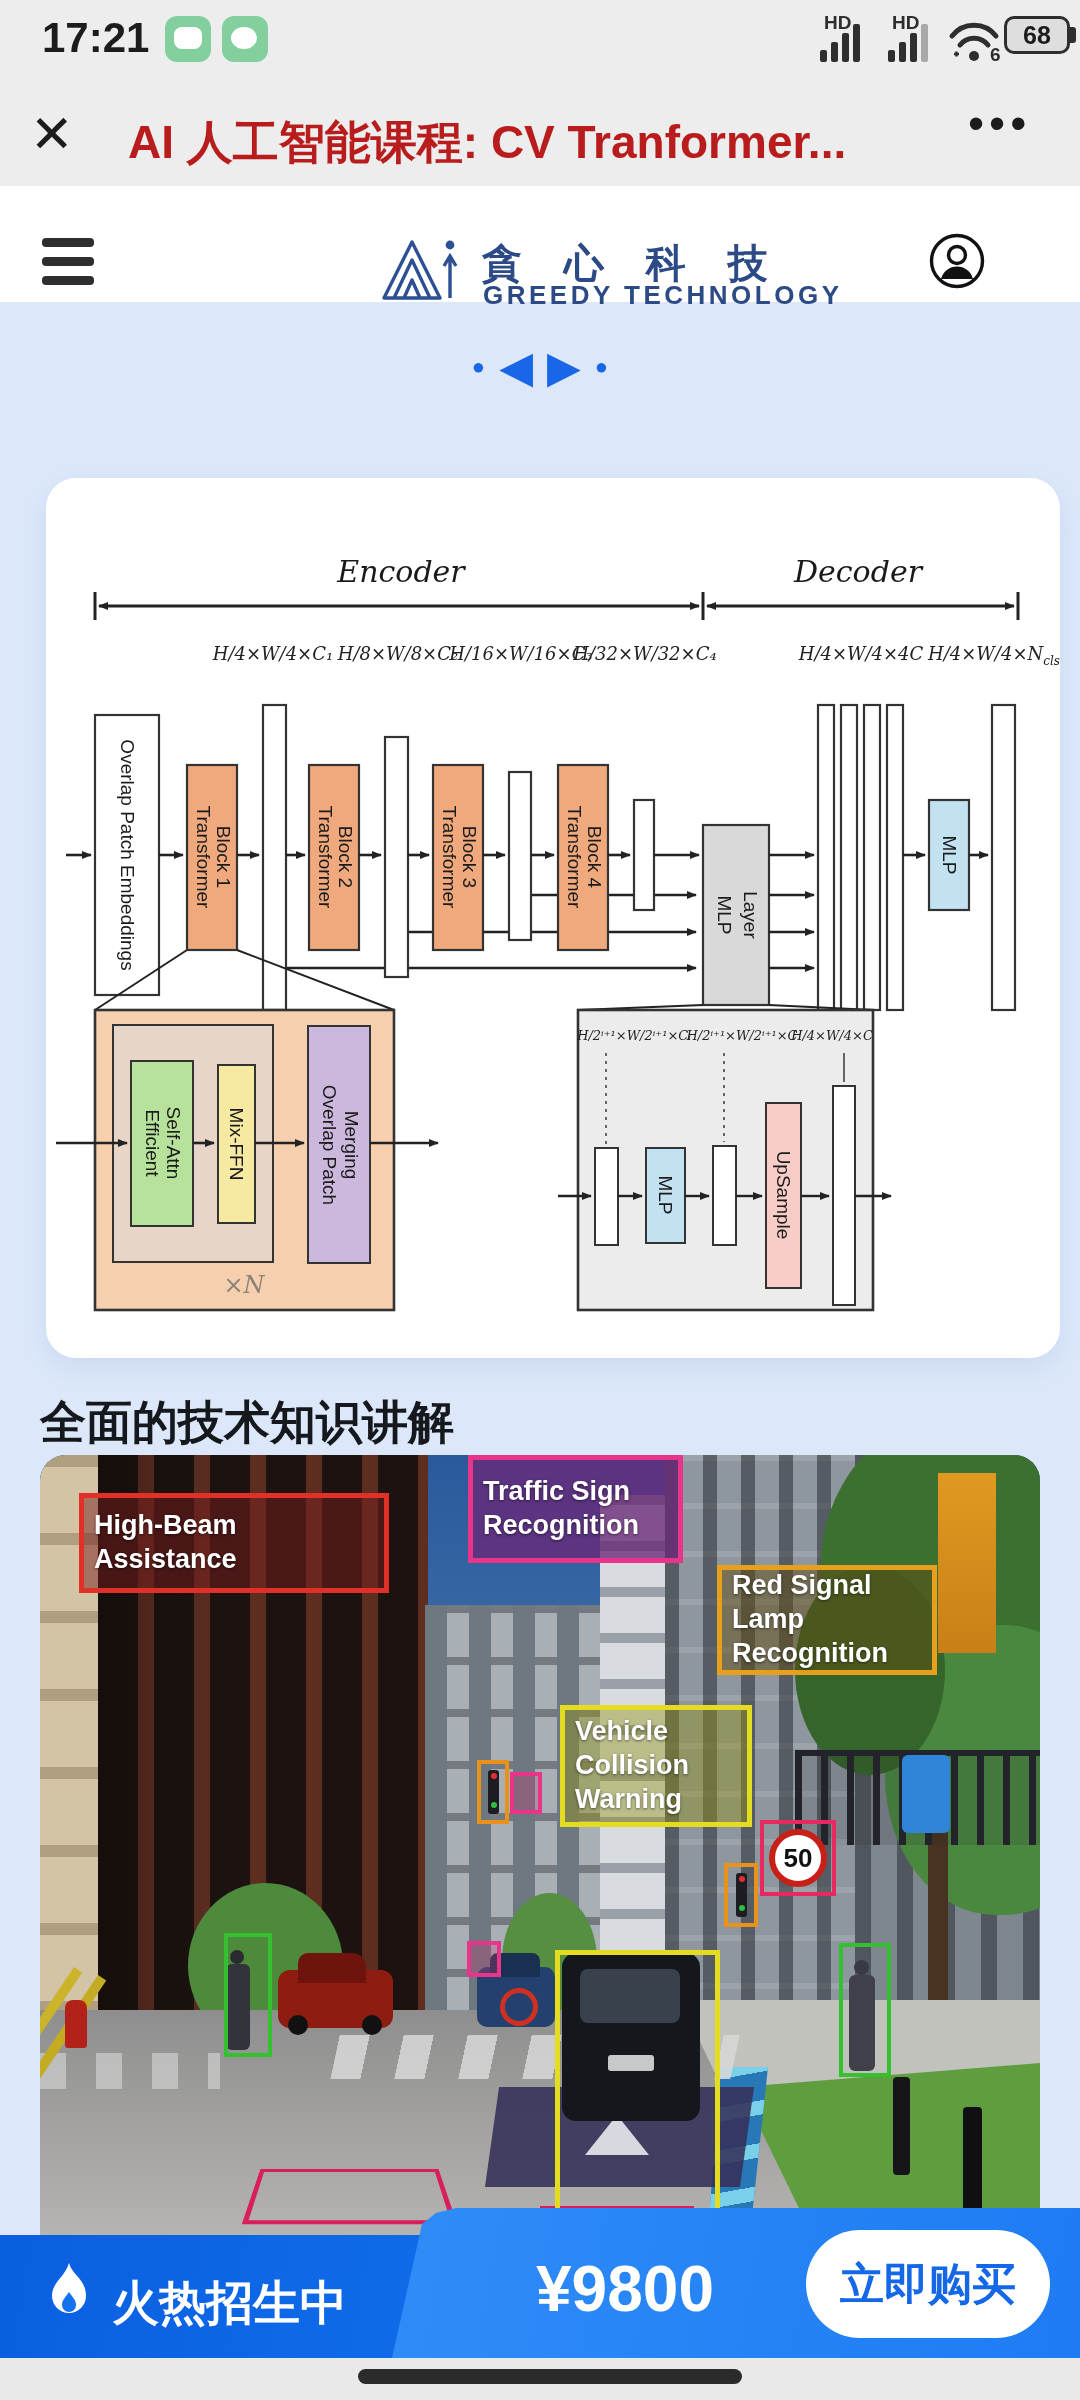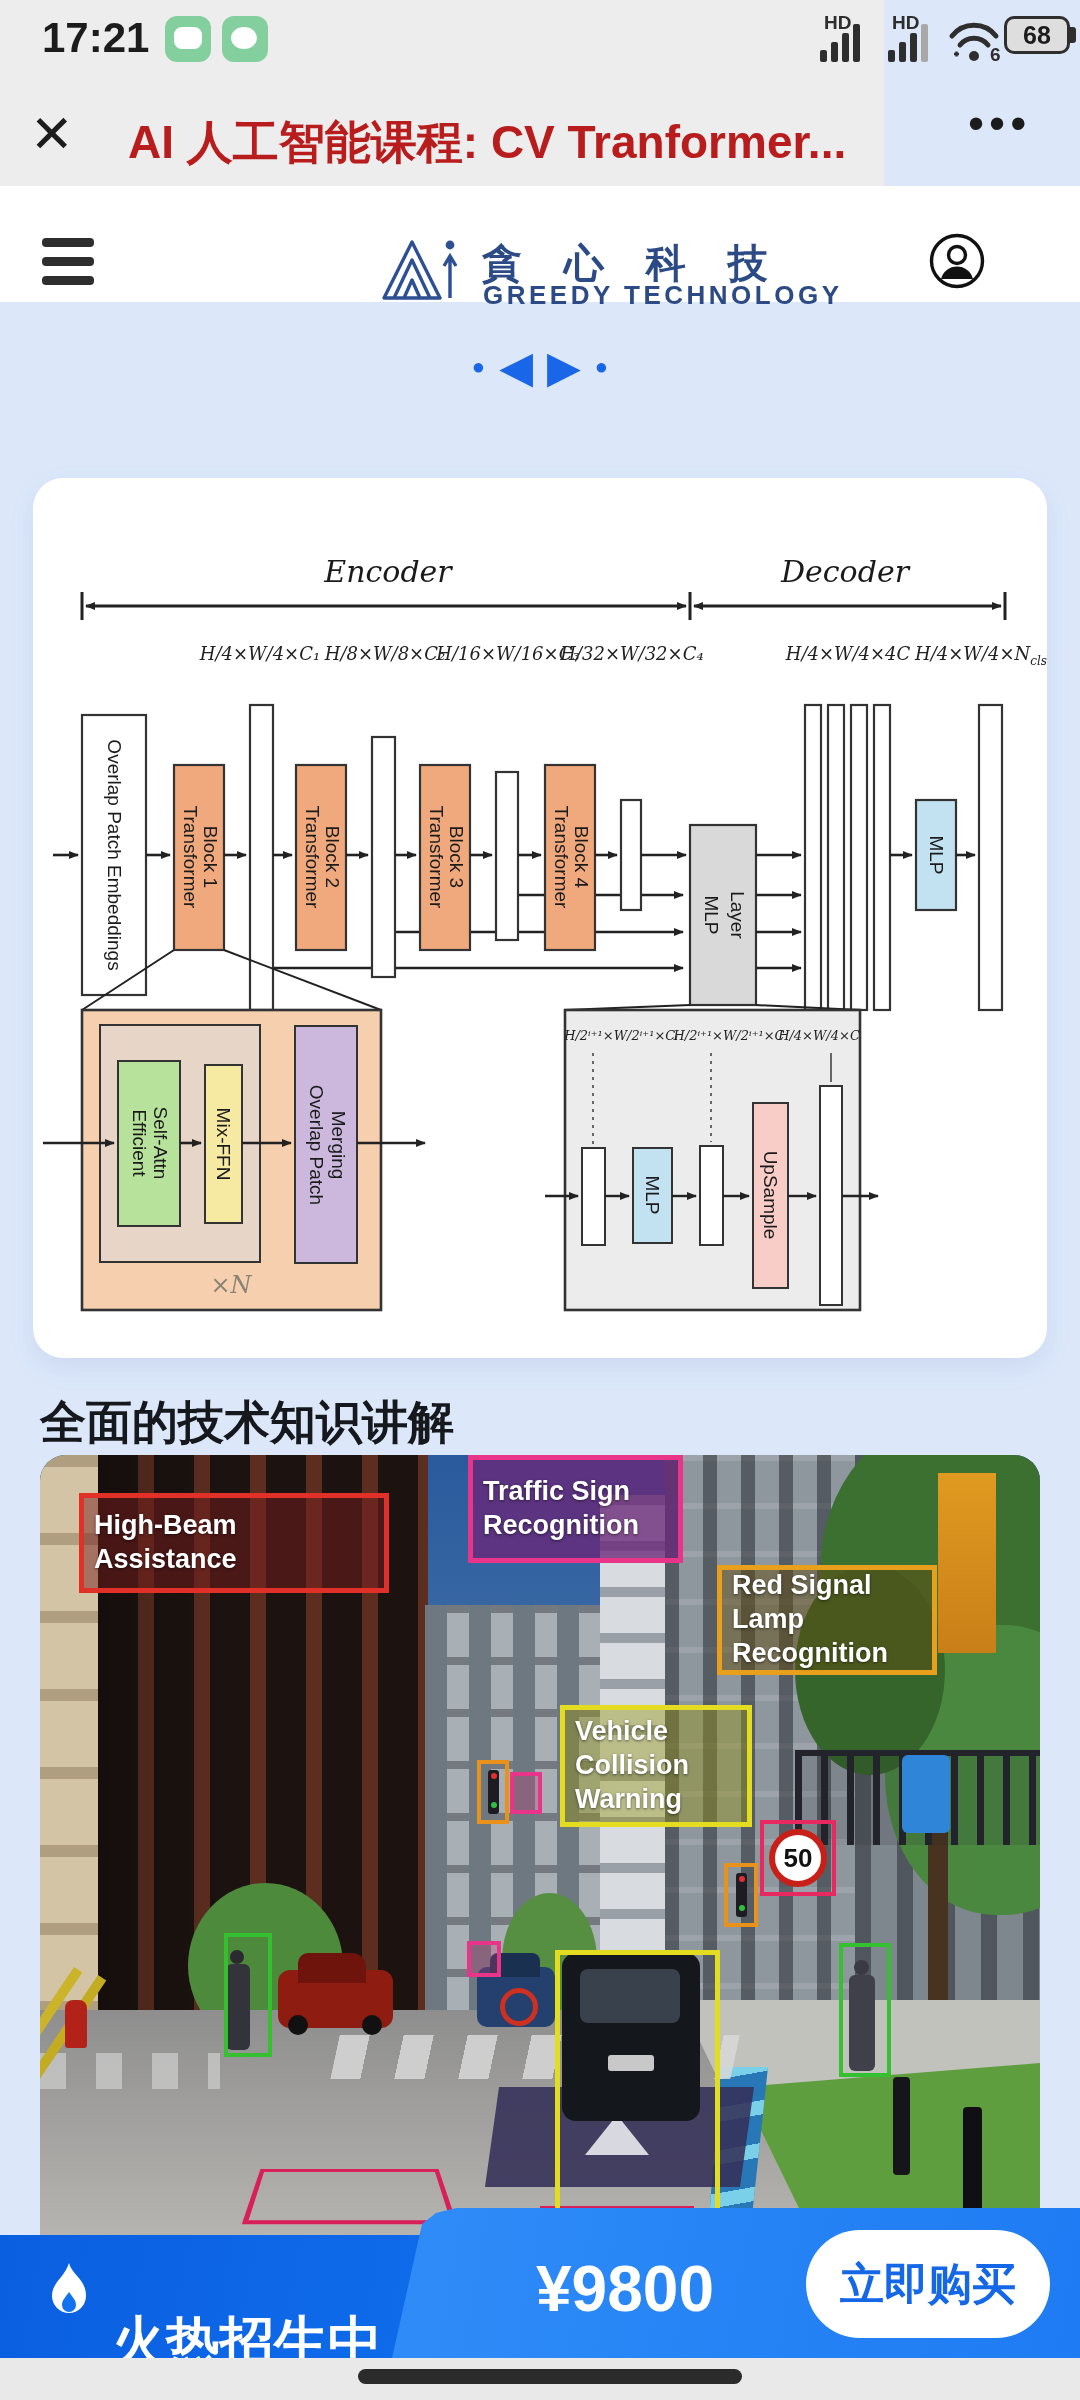--- a/index.html
+++ b/index.html
@@ -2,21 +2,21 @@
 <html><head>
 <meta charset="utf-8">
 <style>
   html,body{margin:0;padding:0;background:#c9d4e8;}
   *{box-sizing:border-box;}
   .screen{position:relative;width:1080px;height:2400px;overflow:hidden;
     font-family:"Liberation Sans",sans-serif;background:#dce8fa;}
   .abs{position:absolute;}
 
   
-  .sysbar{left:0;top:0;width:884px;height:186px;background:#ededed;}
+  .sysbar{left:0;top:0;width:1080px;height:186px;background:#ededed;}
   .time{left:42px;top:14px;font-size:42px;font-weight:700;color:#1c1c1c;}
   .appicon{width:46px;height:46px;border-radius:12px;background:#84cf9e;top:16px;}
   .appicon .bub{position:absolute;left:9px;top:11px;width:28px;height:22px;background:#fff;border-radius:8px;}
   .sigbar{position:absolute;bottom:0;background:#2e2e2e;width:7px;border-radius:2px;}
   .hdtxt{font-size:19px;font-weight:700;color:#2e2e2e;}
   .batt{width:66px;height:38px;border:3px solid #2e2e2e;border-radius:10px;background:#dedede;
     display:flex;align-items:center;justify-content:center;font-size:25px;font-weight:700;color:#1c1c1c;}
   .battnub{width:6px;height:16px;background:#2e2e2e;border-radius:0 3px 3px 0;}
   .xclose{left:30px;top:108px;font-size:52px;color:#1c1c1c;line-height:1;}
   .wvtitle{left:128px;top:112px;width:760px;font-size:46px;font-weight:700;color:#b91c1c;
@@ -30,39 +30,39 @@
     color:#2b4a86;letter-spacing:14px;white-space:nowrap;}
   .branden{font-size:26px;font-weight:700;color:#2b4a86;letter-spacing:3.5px;white-space:nowrap;}
 
   
   .hl{left:0;top:322px;width:1080px;height:90px;display:flex;align-items:center;justify-content:center;gap:14px;}
   .hl .t{font-size:56px;font-weight:800;color:#1d2128;}
   .hl .tri{color:#1a66e8;font-size:44px;line-height:1;}
   .hl .dot{color:#1a66e8;font-size:22px;line-height:1;}
 
   
-  .card{left:33px;top:478px;width:1014px;height:880px;background:#fff;border-radius:30px;
+  .card{left:46px;top:478px;width:1014px;height:880px;background:#fff;border-radius:30px;
     box-shadow:0 10px 26px rgba(60,90,160,.10);}
   .vtxt{font-size:19px;fill:#1a1a1a;}
   .dimtxt{font-family:"DejaVu Serif","Liberation Serif",serif;font-style:italic;font-size:18px;fill:#222;}
   .dimtxt2{font-family:"DejaVu Serif","Liberation Serif",serif;font-style:italic;font-size:13px;fill:#222;}
   .seclbl{font-family:"DejaVu Serif","Liberation Serif",serif;font-style:italic;font-size:30px;fill:#1a1a1a;}
 
   
   .techhead{left:40px;top:1392px;font-size:46px;font-weight:800;color:#15181c;}
   .scene{left:40px;top:1455px;width:1000px;height:780px;border-radius:26px 26px 0 0;overflow:hidden;background:#4d6f9e;}
   .det{position:absolute;color:#fff;font-weight:700;text-shadow:0 1px 3px rgba(0,0,0,.55);
     display:flex;flex-direction:column;justify-content:center;padding:6px 10px;line-height:1.25;}
 
   
   .bbar{left:0;top:2235px;width:1080px;height:123px;background:linear-gradient(100deg,#0a5fe0 0%,#1170ee 55%,#2d89f6 100%);}
   .braise{left:392px;top:2208px;width:688px;height:150px;
     background:linear-gradient(100deg,#2f8cf7 0%,#1e7bf3 100%);
     clip-path:polygon(0px 150px,30px 16px,44px 5px,64px 0px,688px 0px,688px 150px);}
-  .enroll{color:#fff;font-size:54px;font-weight:700;margin-top:34px;}
+  .enroll{color:#fff;font-size:47px;font-weight:700;}
   .price{color:#fff;font-size:64px;font-weight:800;}
   .buy{left:806px;top:2230px;width:244px;height:108px;background:#fff;border-radius:56px;
     display:flex;align-items:center;justify-content:center;font-size:44px;font-weight:700;color:#1467e6;}
   .homearea{left:0;top:2358px;width:1080px;height:42px;background:#e9e9e9;}
   .homepill{left:358px;top:2369px;width:384px;height:15px;border-radius:8px;background:#2b2b2b;}
 </style>
 </head>
 <body>
 
 <div class="screen">

